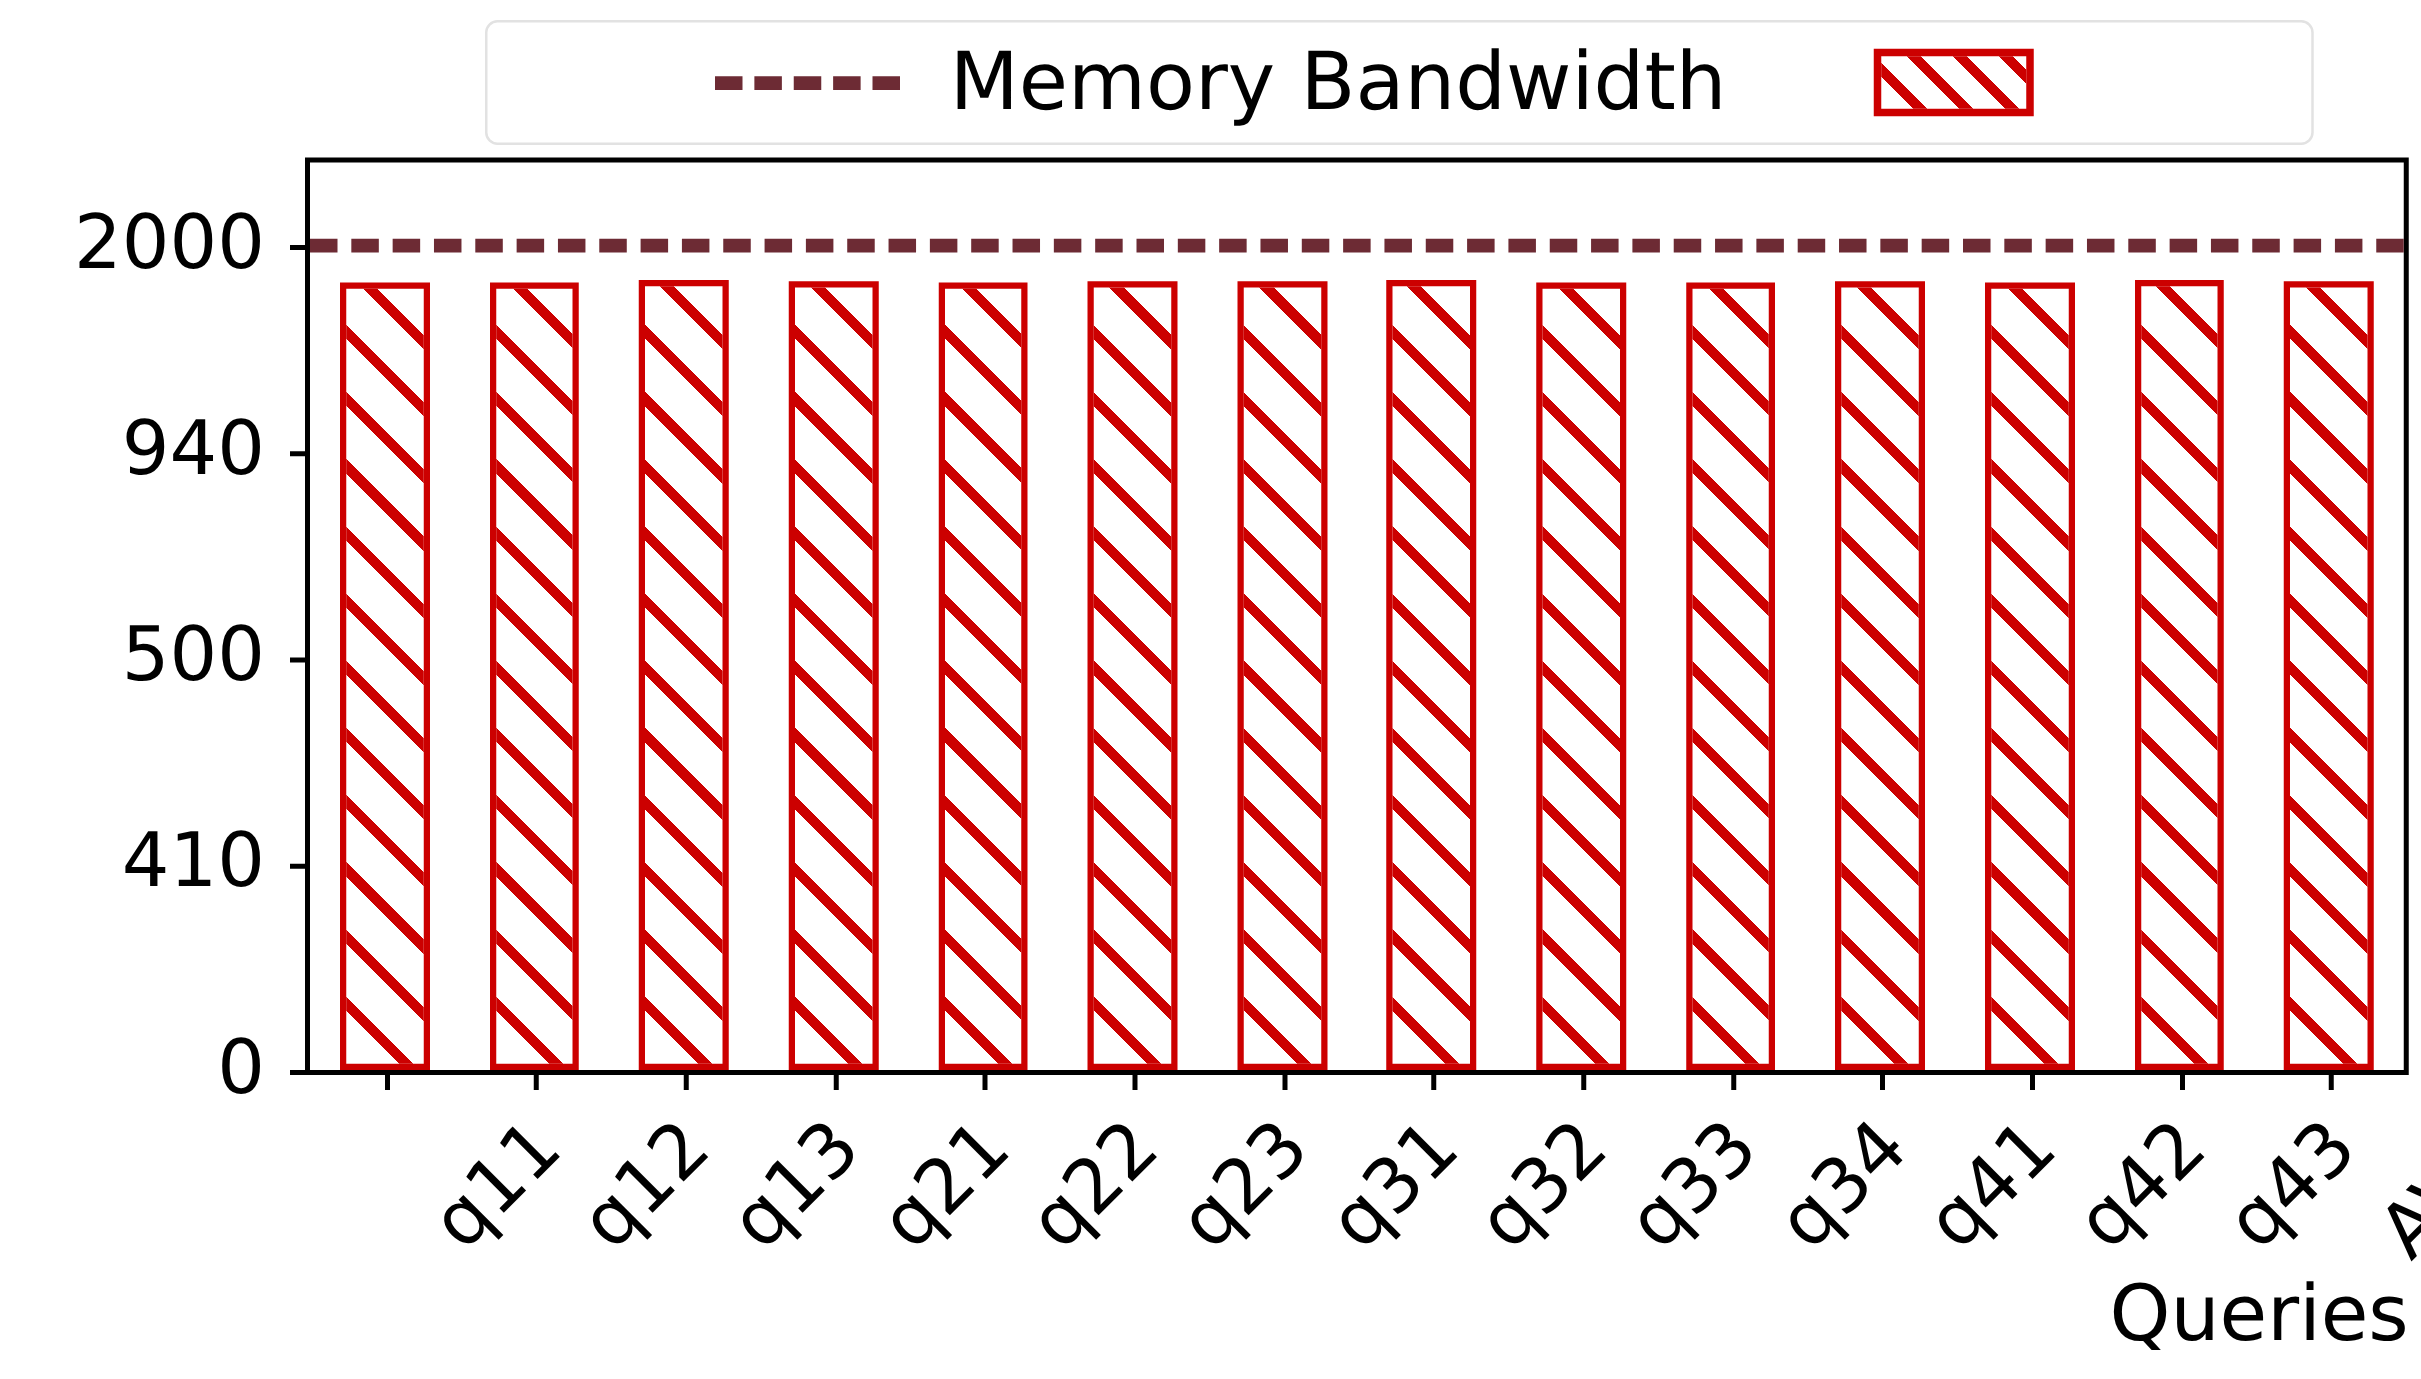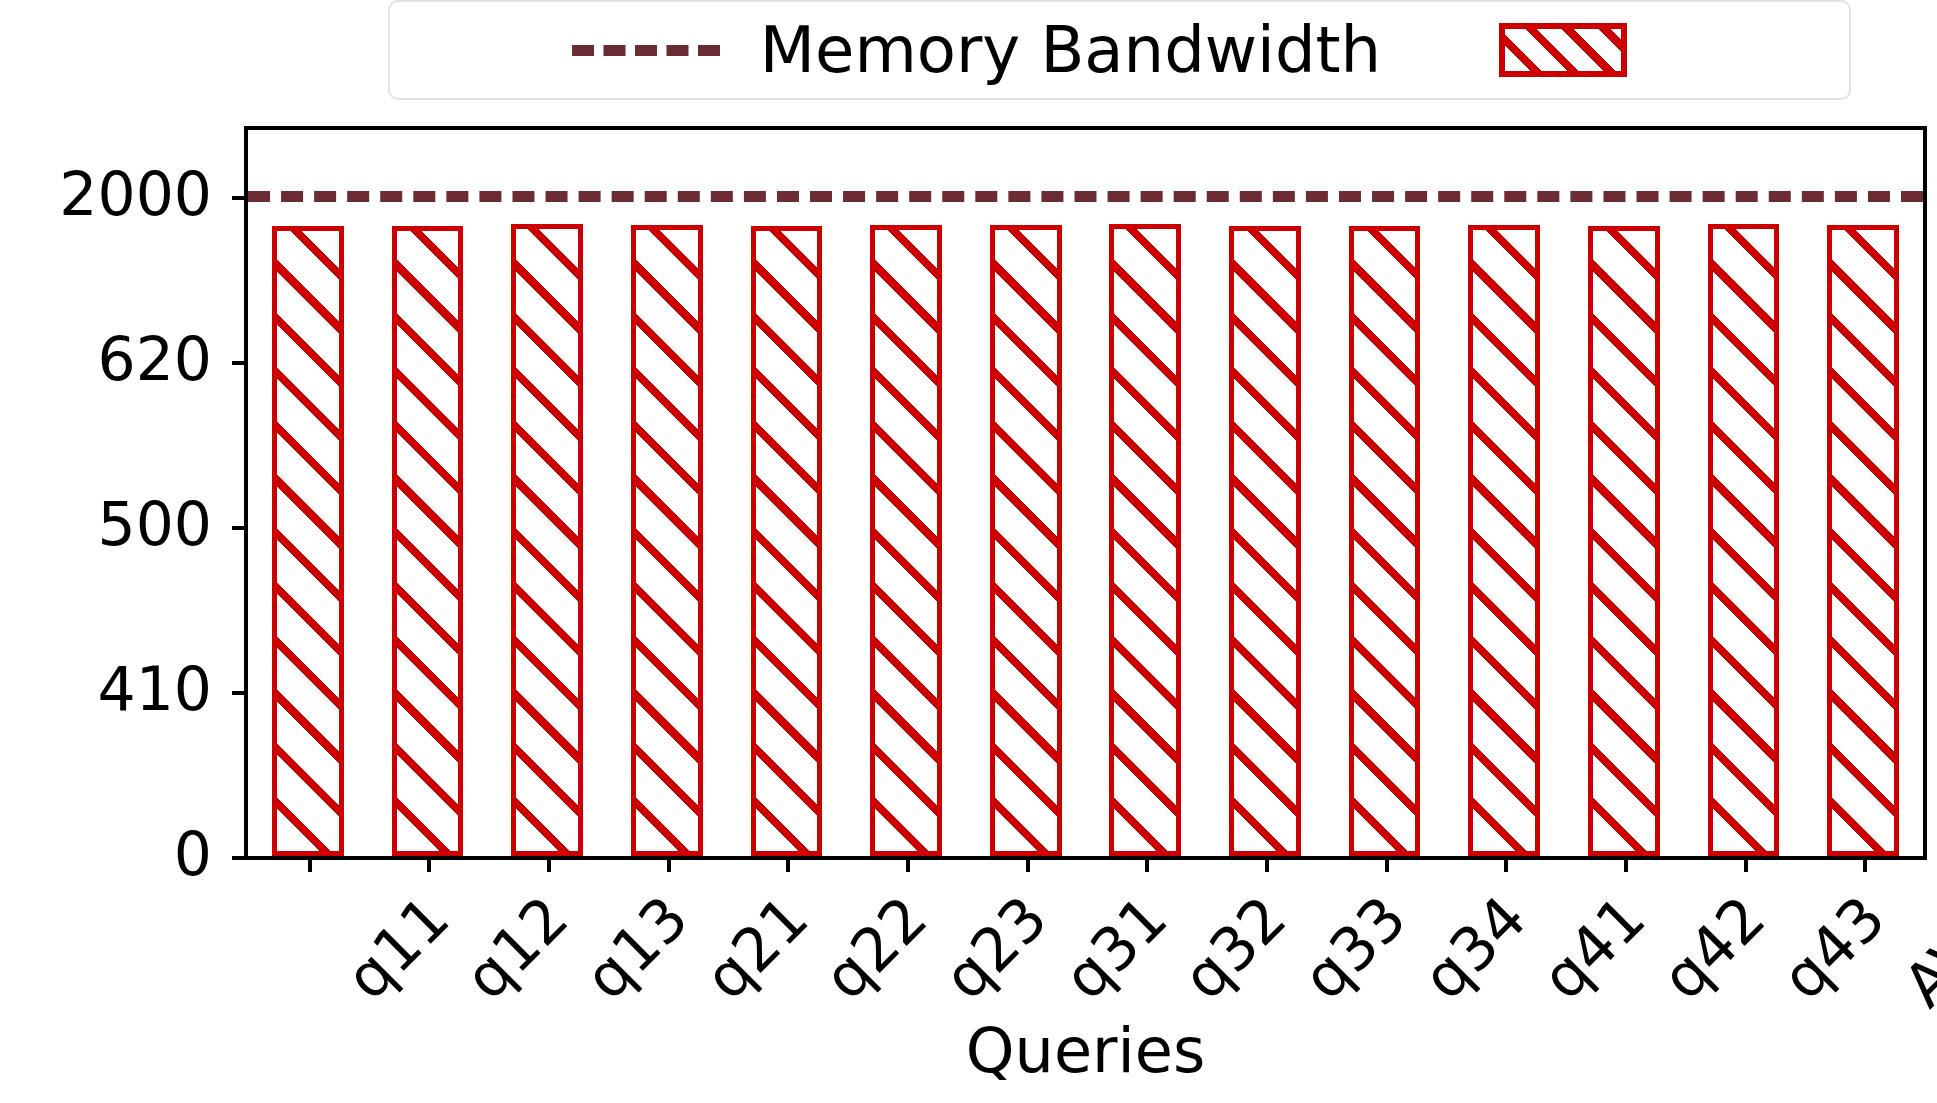--- a/index.html
+++ b/index.html
@@ -20,21 +20,21 @@
     left: 0; top: 0;
     width: 1937px;
     height: 1103px;
     background: #ffffff;
   }
 
   
   #legend {
     position: absolute;
     left: 388px;
-    top: 0;
+    top: 16px;
     width: 1463px;
     height: 100px;
     box-sizing: border-box;
     border: 2px solid #e2e2e2;
     border-radius: 10px;
     background: #ffffff;
     display: flex;
     align-items: center;
     justify-content: center;
     gap: 118px;
@@ -143,21 +143,21 @@
     transform-origin: right top;
     text-align: right;
   }
   #xlabel {
     position: absolute;
     left: 244px;
     top: 1020px;
     width: 1683px;
     font-size: 62px;
     color: #000000;
-    text-align: center;
+    text-align: right;
     line-height: 1;
     white-space: nowrap;
   }
 </style>
 </head>
 <body>
 
 <div id="figure">
 
   <div id="legend">
@@ -190,21 +190,21 @@
           <div class="bar" style="left: 1579.29px; width: 71.7857px; height: 630.96px;"></div>
         </div>
       <div id="yticks-layer">
           <div class="ytick-mark" style="top: 726px;"></div>
           <div class="ytick-label" style="right: 1711px; top: 694px;">0</div>
           <div class="ytick-mark" style="top: 561px;"></div>
           <div class="ytick-label" style="right: 1711px; top: 529px;">410</div>
           <div class="ytick-mark" style="top: 396px;"></div>
           <div class="ytick-label" style="right: 1711px; top: 364px;">500</div>
           <div class="ytick-mark" style="top: 231px;"></div>
-          <div class="ytick-label" style="right: 1711px; top: 199px;">620</div>
+          <div class="ytick-label" style="right: 1711px; top: 199px;">940</div>
           <div class="ytick-mark" style="top: 66px;"></div>
           <div class="ytick-label" style="right: 1711px; top: 34px;">2000</div>
         </div>
       <div id="xticks-layer">
           <div class="xtick-mark" style="left: 59.8214px; top: 726px;"></div>
           <div class="xtick-label" style="left: 53.8214px; top: 756px;">q11</div>
           <div class="xtick-mark" style="left: 179.464px; top: 726px;"></div>
           <div class="xtick-label" style="left: 173.464px; top: 756px;">q12</div>
           <div class="xtick-mark" style="left: 299.107px; top: 726px;"></div>
           <div class="xtick-label" style="left: 293.107px; top: 756px;">q13</div>

